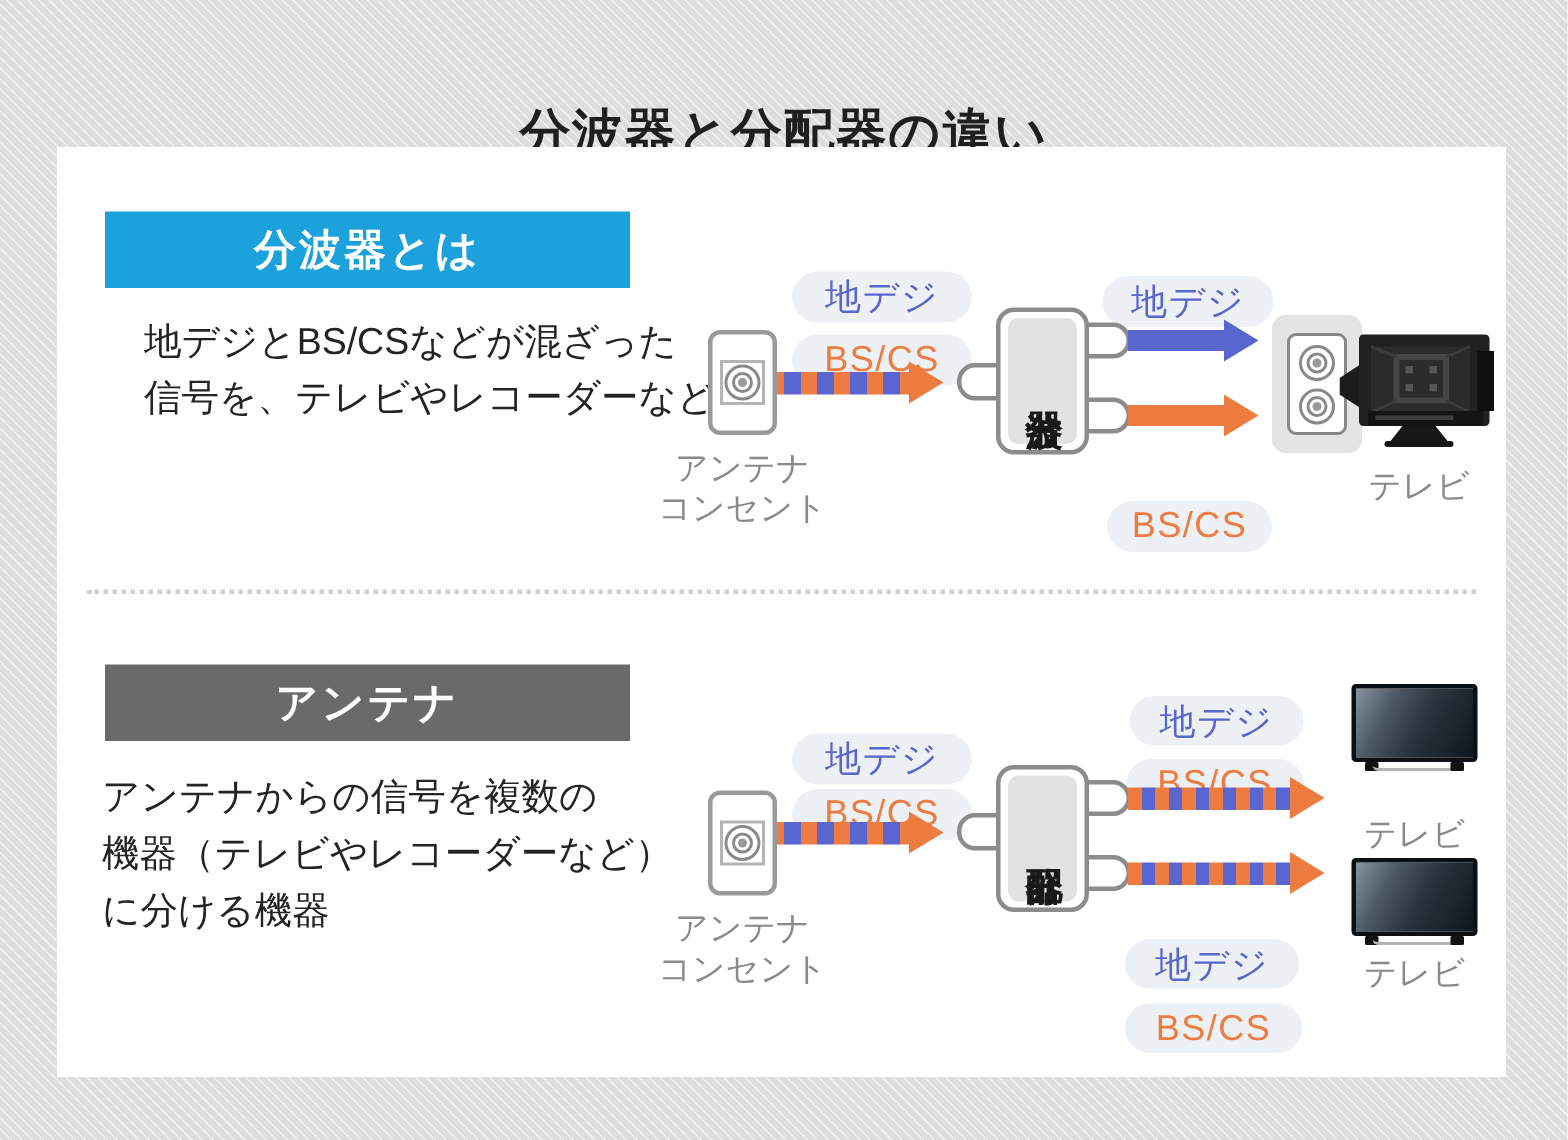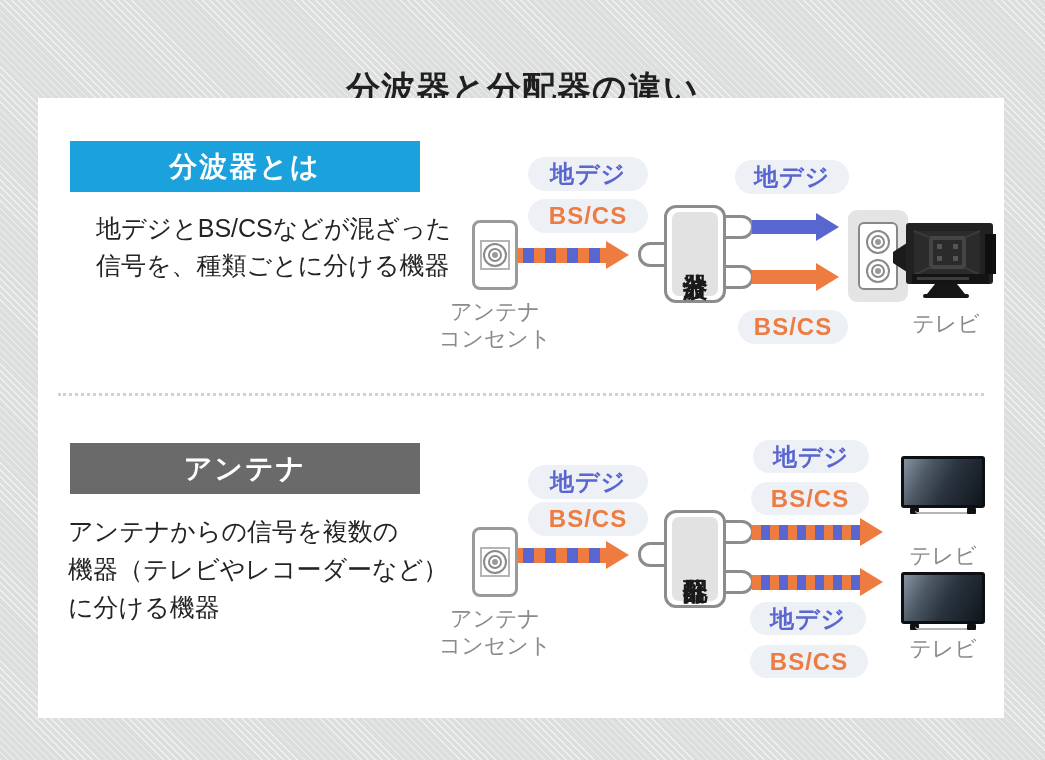--- a/index.html
+++ b/index.html
@@ -26,21 +26,21 @@
   .sec-header.blue { top:43px; background:#1ba1dc; }
   .sec-header.gray { top:345px; background:#6a6a6a; }
   .desc { position:absolute; left:30px; width:420px; font-size:25px; font-weight:500; color:#242424; }
   .desc.d1 { top:112px; line-height:37px;margin-left:28px; }
   .desc.d2 { top:414px; line-height:38px; }
   .divider { position:absolute; left:20px; top:295px; width:926px; border-top:3px dotted #d0d0d0; }
 
   .pill {
     position:absolute; background:#edf0f5; border-radius:17px;
     display:flex; align-items:center; justify-content:center;
-    font-weight:700; font-size:24px; white-space:nowrap;
+    font-weight:400; font-size:24px; white-space:nowrap;margin-top:24px;
   }
   .t-blue { color:#5a66cf; letter-spacing:1px; }
   .t-orange { color:#ee7b40; letter-spacing:1px; }
 
   .outlet {
     position:absolute; width:46px; height:70px; background:#fff;
     border:3px solid #9a9a9a; border-radius:8px;
     display:flex; align-items:center; justify-content:center; z-index:2;
   }
   .outlet-sq { width:30px; height:30px; border:2px solid #b4b4b4; display:flex; align-items:center; justify-content:center; }
@@ -89,21 +89,21 @@
 <body>
 
 <div class="title">分波器と分配器の違い</div>
 
 <div class="card">
 
   <div class="sec-header blue">分波器とは</div>
 
   <div class="desc d1">
     <div>地デジとBS/CSなどが混ざった</div>
-    <div>信号を、種類ごとに分ける機器</div>
+    <div>信号を、テレビやレコーダーなど</div>
   </div>
 
   <div class="pill t-blue" style="left:490px; top:59px;  width:120px; height:34px;">地デジ</div>
   <div class="pill t-orange" style="left:490px; top:101px; width:120px; height:34px;">BS/CS</div>
 
   <div class="outlet" style="left:434px; top:122px;">
     <div class="outlet-sq">
       <div class="coax">
           <div class="coax-m">
             <div class="coax-d"></div>

